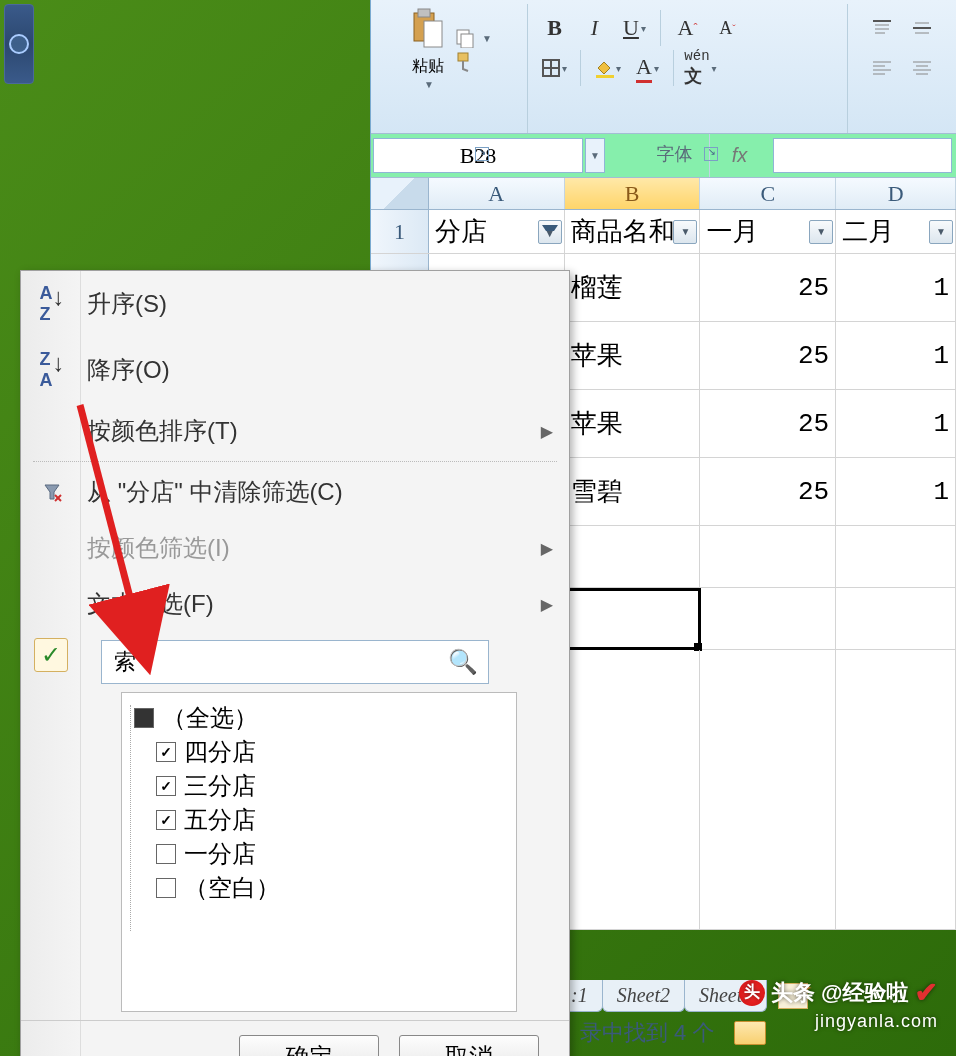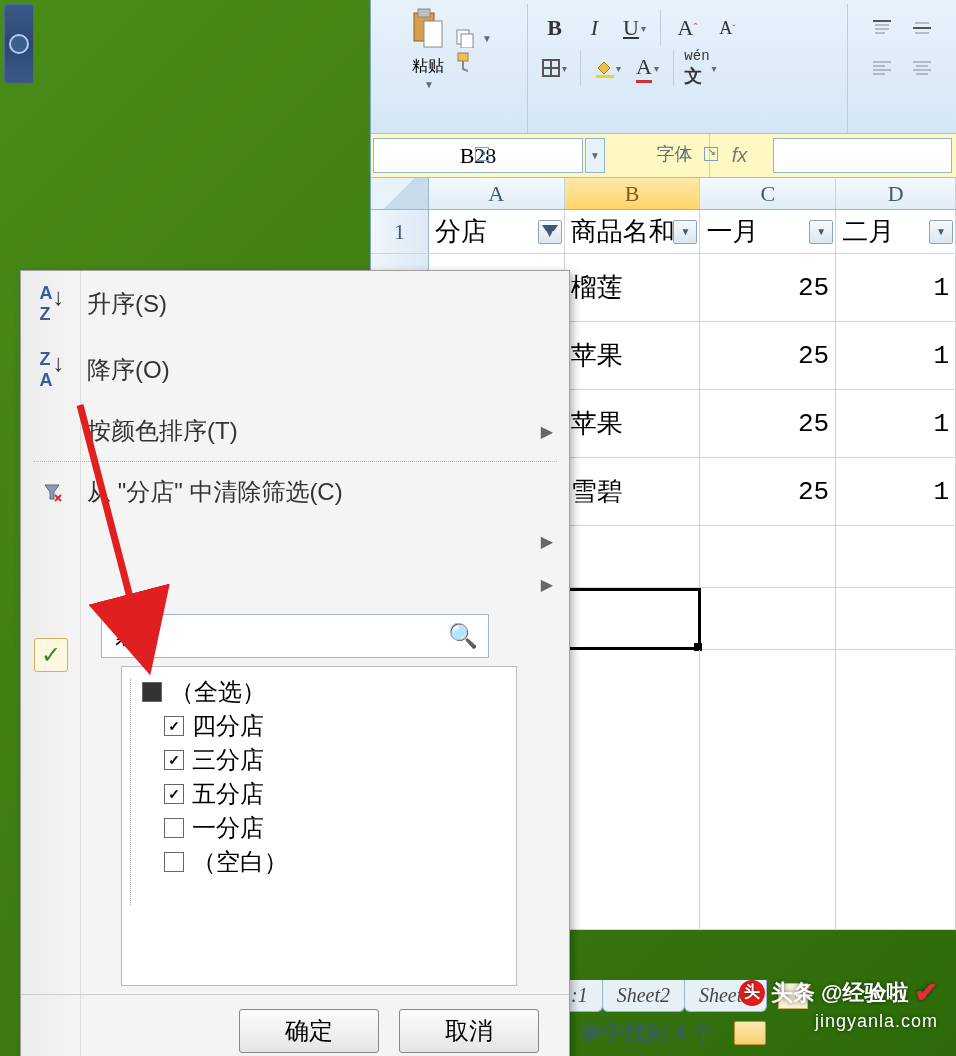--- a/index.html
+++ b/index.html
@@ -136,21 +136,21 @@
     height: 36px;
     display: flex;
     align-items: center;
     justify-content: center;
   }
   
   
   .formula-row {
     display: flex;
     align-items: stretch;
-    background: #fef9c3;
+    background: #86efac;
     border-bottom: 1px solid #a3bdd4;
     height: 44px;
   }
   .name-box {
     width: 210px;
     background: #fff;
     border: 1px solid #90b5d6;
     margin: 4px 2px;
     text-align: center;
     font-size: 22px;
@@ -351,21 +351,21 @@
   .search-row .mag {
     color: #2a5aaa;
     font-size: 24px;
   }
   
   .filter-tree {
     margin: 4px 52px 8px 100px;
     border: 1px solid #bbb;
     background: #fff;
     height: 320px;
-    padding: 8px 8px 8px 20px;
+    padding: 8px 8px 8px 12px;
     font-size: 24px;
     overflow: auto;
     position: relative;
   }
   .tree-item {
     display: flex;
     align-items: center;
     gap: 8px;
     padding: 1px 0;
   }
@@ -800,24 +800,26 @@
         <svg width="22" height="22">
           <path d="M 4 4 L 18 4 L 13 11 L 13 18 L 9 18 L 9 11 Z" fill="#8a9ab0" stroke="#5a6a80"></path>
           <line x1="14" y1="14" x2="20" y2="20" stroke="#d03030" stroke-width="2"></line>
           <line x1="20" y1="14" x2="14" y2="20" stroke="#d03030" stroke-width="2"></line>
         </svg>
       </span>
     <span>从 "分店" 中清除筛选(C)</span>
   </div>
   <div class="menu-item disabled">
     <span class="micon"></span>
+    <span>按颜色筛选(I)</span>
     <span class="arrow">▶</span>
   </div>
   <div class="menu-item">
     <span class="micon"></span>
+    <span>文本筛选(F)</span>
     <span class="arrow">▶</span>
   </div>
 
   <div class="search-row">
     <input value="索" style="">
     <span class="mag">🔍</span>
   </div>
 
   <div class="filter-tree">
     <div class="tree-lines"></div>

